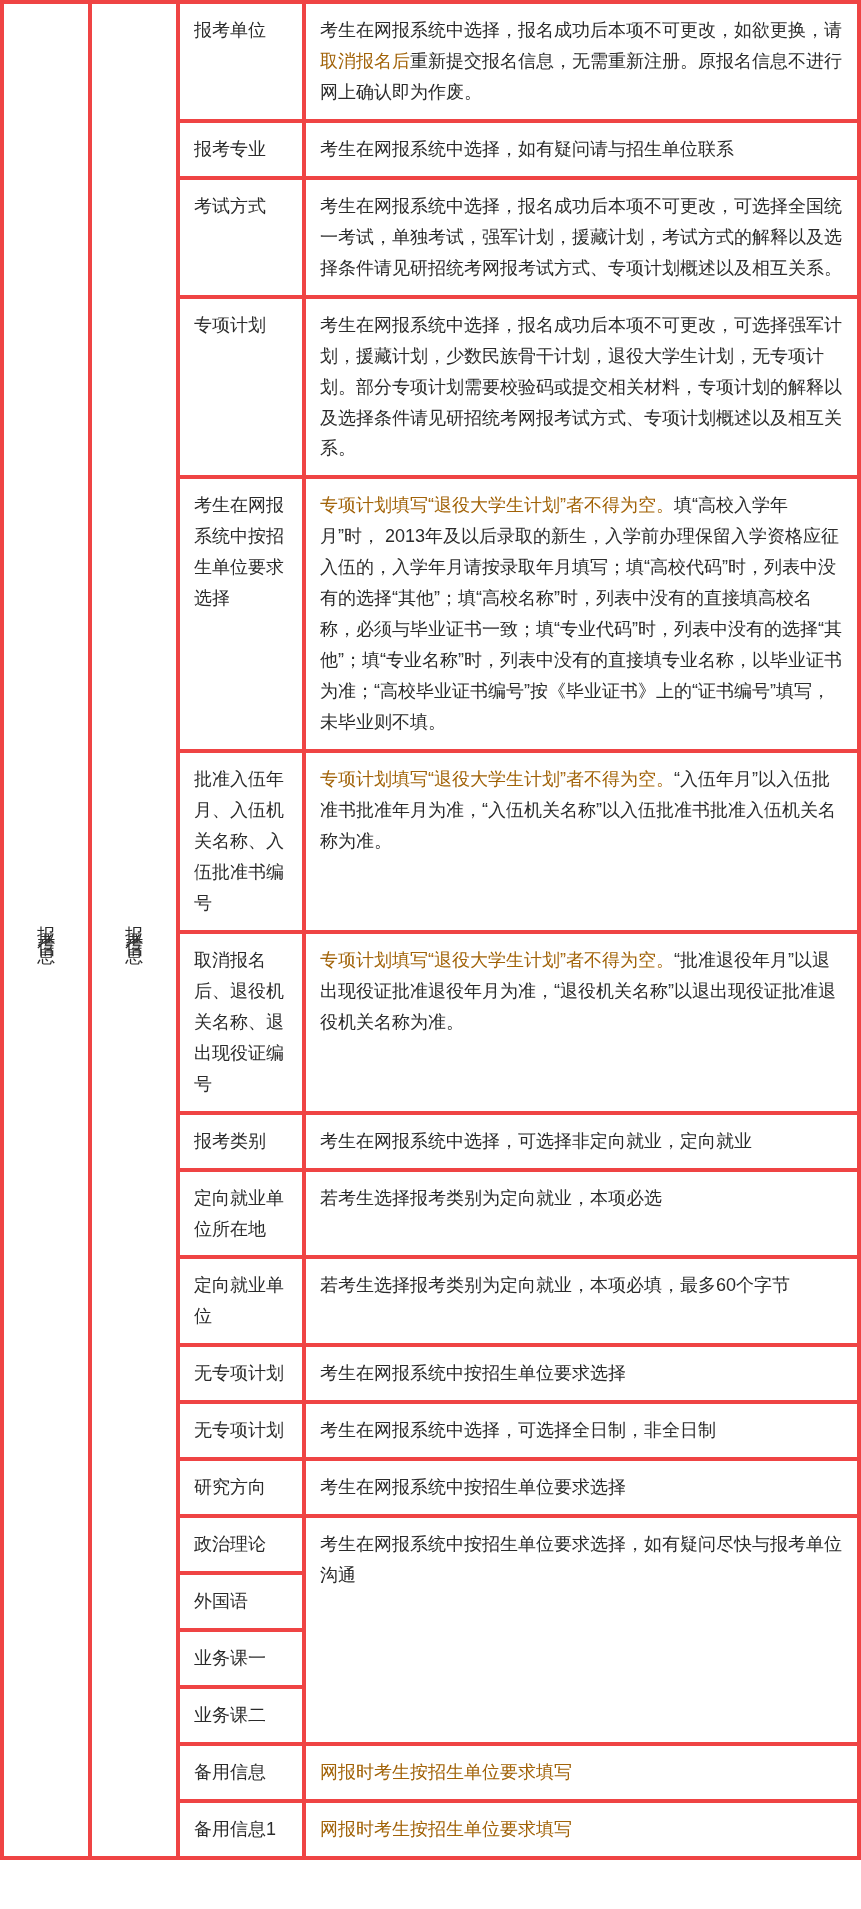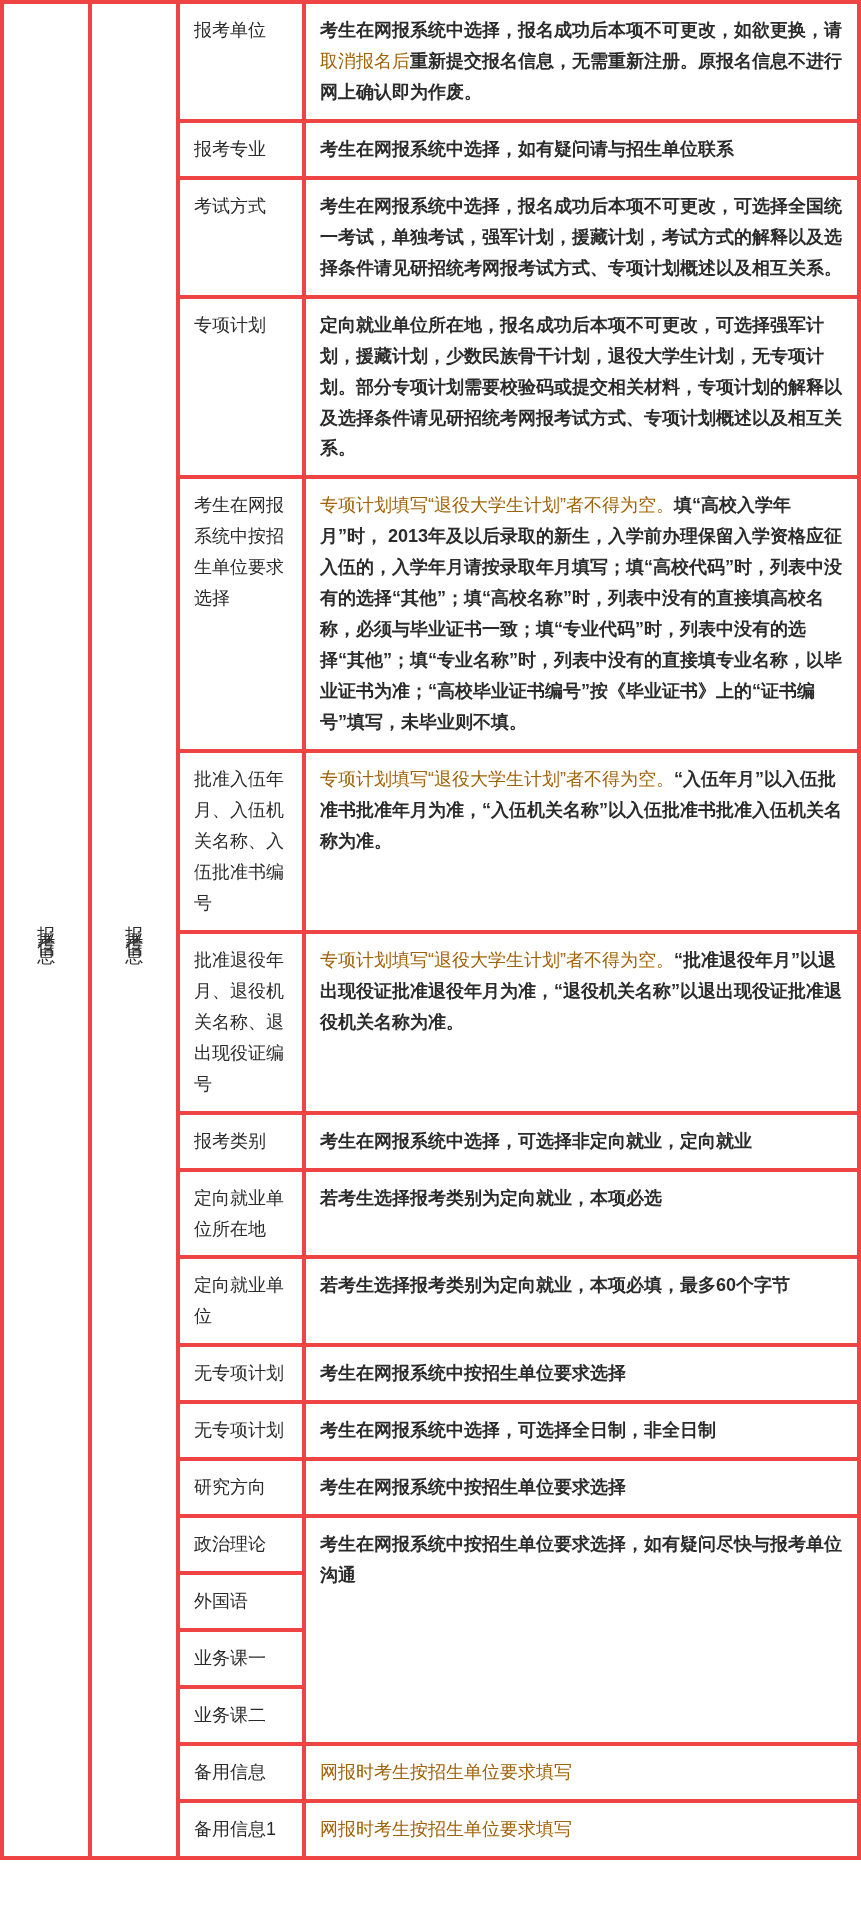--- a/index.html
+++ b/index.html
@@ -57,21 +57,20 @@
     letter-spacing: 7px;
     line-height: 1.35;
     display: inline-block;
     white-space: nowrap;
   }
   .red {
     color: #a16207;
   }
   .blk {
     color: #2b2b2b;
-    font-weight: bold;
   }
 </style>
 </head>
 <body>
 
 <table class="doc-table">
   <tbody id="table-body">
       <tr>
         <td class="col-group" rowspan="19"><span class="vert-text">报考信息</span></td>
         <td class="col-sub" rowspan="19"><span class="vert-text">报考信息</span></td>
@@ -81,32 +80,32 @@
       <tr>
         <td class="col-label">报考专业</td>
         <td class="col-desc"><span class="blk">考生在网报系统中选择，如有疑问请与招生单位联系</span></td>
       </tr>
       <tr>
         <td class="col-label">考试方式</td>
         <td class="col-desc"><span class="blk">考生在网报系统中选择，报名成功后本项不可更改，可选择全国统一考试，单独考试，强军计划，援藏计划，考试方式的解释以及选择条件请见研招统考网报考试方式、专项计划概述以及相互关系。</span></td>
       </tr>
       <tr>
         <td class="col-label">专项计划</td>
-        <td class="col-desc"><span class="blk">定向就业单位所在地，报名成功后本项不可更改，可选择强军计划，援藏计划，少数民族骨干计划，退役大学生计划，无专项计划。部分专项计划需要校验码或提交相关材料，专项计划的解释以及选择条件请见研招统考网报考试方式、专项计划概述以及相互关系。</span></td>
+        <td class="col-desc"><span class="blk">考生在网报系统中选择，报名成功后本项不可更改，可选择强军计划，援藏计划，少数民族骨干计划，退役大学生计划，无专项计划。部分专项计划需要校验码或提交相关材料，专项计划的解释以及选择条件请见研招统考网报考试方式、专项计划概述以及相互关系。</span></td>
       </tr>
       <tr>
         <td class="col-label">考生在网报系统中按招生单位要求选择</td>
         <td class="col-desc"><span class="red">专项计划填写“退役大学生计划”者不得为空。</span><span class="blk">填“高校入学年月”时， 2013年及以后录取的新生，入学前办理保留入学资格应征入伍的，入学年月请按录取年月填写；填“高校代码”时，列表中没有的选择“其他”；填“高校名称”时，列表中没有的直接填高校名称，必须与毕业证书一致；填“专业代码”时，列表中没有的选择“其他”；填“专业名称”时，列表中没有的直接填专业名称，以毕业证书为准；“高校毕业证书编号”按《毕业证书》上的“证书编号”填写，未毕业则不填。</span></td>
       </tr>
       <tr>
         <td class="col-label">批准入伍年月、入伍机关名称、入伍批准书编号</td>
         <td class="col-desc"><span class="red">专项计划填写“退役大学生计划”者不得为空。</span><span class="blk">“入伍年月”以入伍批准书批准年月为准，“入伍机关名称”以入伍批准书批准入伍机关名称为准。</span></td>
       </tr>
       <tr>
-        <td class="col-label">批准退役年月、退役机关名称、退出现役证编号</td>
+        <td class="col-label">取消报名后、退役机关名称、退出现役证编号</td>
         <td class="col-desc"><span class="red">专项计划填写“退役大学生计划”者不得为空。</span><span class="blk">“批准退役年月”以退出现役证批准退役年月为准，“退役机关名称”以退出现役证批准退役机关名称为准。</span></td>
       </tr>
       <tr>
         <td class="col-label">报考类别</td>
         <td class="col-desc"><span class="blk">考生在网报系统中选择，可选择非定向就业，定向就业</span></td>
       </tr>
       <tr>
         <td class="col-label">定向就业单位所在地</td>
         <td class="col-desc"><span class="blk">若考生选择报考类别为定向就业，本项必选</span></td>
       </tr>

